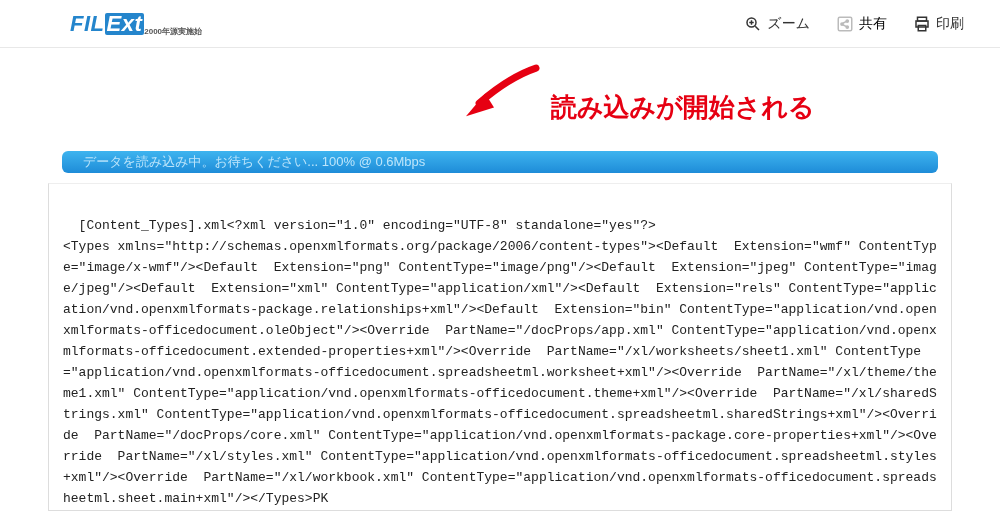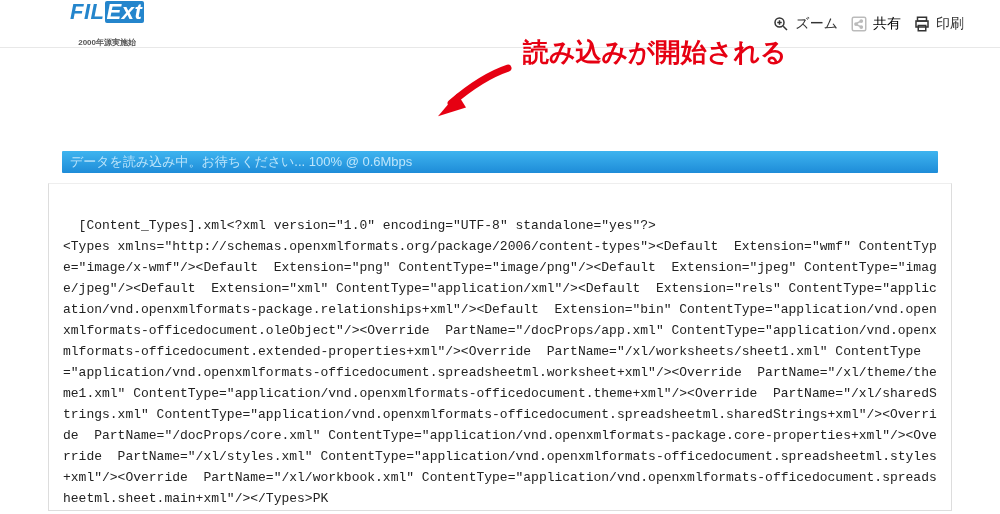--- a/index.html
+++ b/index.html
@@ -14,21 +14,21 @@
     .toolbar {
       height: 48px;
       display: flex;
       align-items: center;
       padding: 0 30px 0 70px;
       border-bottom: 1px solid #e8e8e8;
       justify-content: space-between;
     }
     .logo {
       display: flex;
-      flex-direction: column;
+      flex-direction: row;
       align-items: center;
       line-height: 1;
     }
     .logo-main {
       font-size: 22px;
       font-weight: 900;
       font-style: italic;
       letter-spacing: 0.5px;
     }
     .logo-main .f { color: #2485cc; }
@@ -43,41 +43,41 @@
     .logo-sub {
       font-size: 8px;
       color: #555;
       font-style: normal;
       font-weight: bold;
       margin-top: 16px;
     }
     .toolbar-actions {
       display: flex;
       align-items: center;
-      gap: 0;
+      gap: 14px;
     }
     .action-btn {
       display: flex;
       align-items: center;
       gap: 5px;
       color: #333;
       font-size: 14px;
       cursor: pointer;
       padding: 4px 6px;
     }
     .action-btn.disabled { color: #000000; cursor: default; }
     .action-btn .ic { width: 18px; height: 18px; display: inline-flex; align-items: center; justify-content: center; }
 
     
     .annotation {
       position: absolute;
       top: 55px;
-      left: 428px;
+      left: 456px;
       display: flex;
-      align-items: flex-start;
+      align-items: flex-end;
       gap: 5px;
       z-index: 500;
       pointer-events: none;
     }
     .annotation .arrow-svg {
       width: 90px;
       height: 70px;
     }
     .annotation .anno-text {
       font-size: 26px;
@@ -86,24 +86,24 @@
       margin-top: -20px;
     }
 
     
     .progress-bar {
       margin: 103px 62px 10px 62px;
       height: 22px;
       background: linear-gradient(to bottom, #3eb4ef 0%, #1e8cd8 100%);
       display: flex;
       align-items: center;
-      padding: 0 8px;
+      padding: 0 21px;
       color: #bde5fb;
       font-size: 13px;
-      border-radius: 1px;
+      border-radius: 6px;
       white-space: nowrap;
     }
 
     
     .content-panel {
       margin: 0 48px;
       border: 1px solid #ddd;
       border-top: 1px solid #eee;
       padding: 10px 14px;
       font-family: "Courier New", Consolas, monospace;

